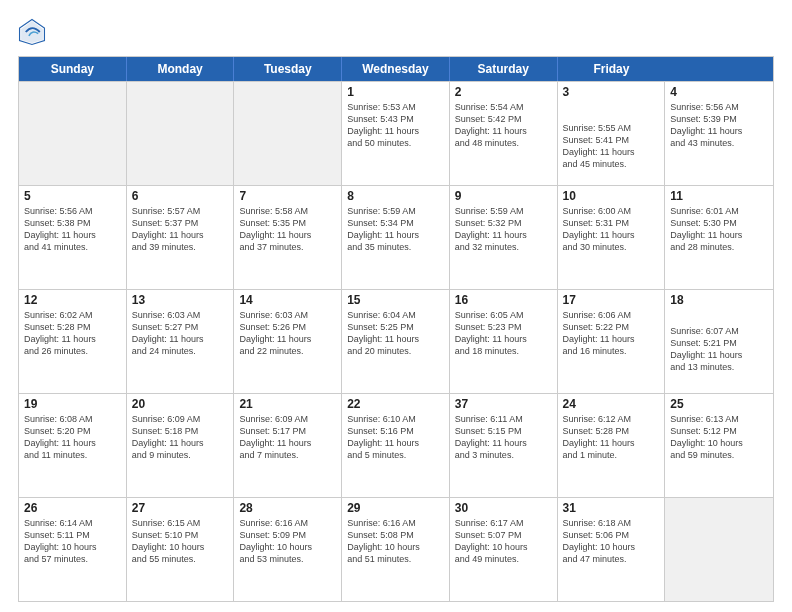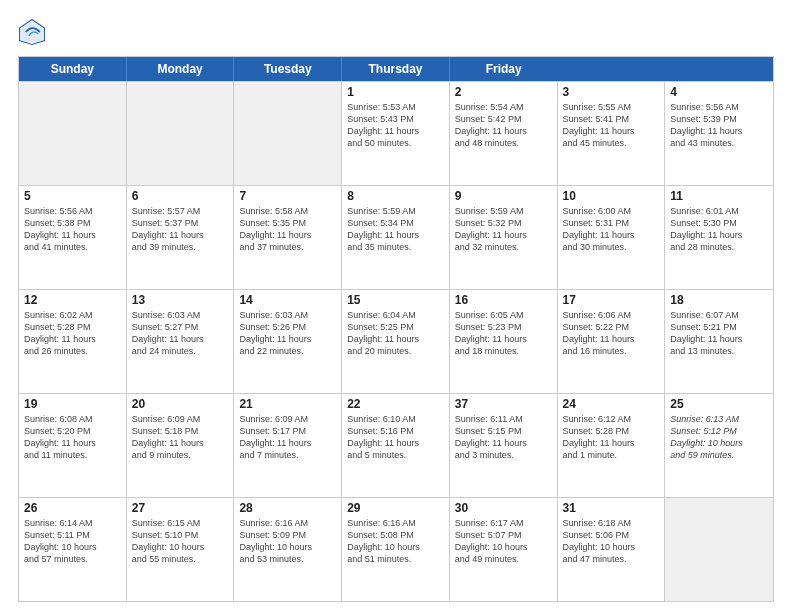--- a/index.html
+++ b/index.html
@@ -129,21 +129,22 @@
       <div class="month-title"></div>
       <div class="location"></div>
     </div>
   </div>
 
   <div class="calendar">
     <div class="cal-header">
     <div class="cal-header-cell">Sunday</div>
         <div class="cal-header-cell">Monday</div>
         <div class="cal-header-cell">Tuesday</div>
-        <div class="cal-header-cell">Thursday</div>
+        <div class="cal-header-cell">Wednesday</div>
+        <div class="cal-header-cell">Saturday</div>
         <div class="cal-header-cell">Friday</div>
       </div>
     <div class="cal-body">
     <div class="cal-row">
           <div class="cal-cell shaded"></div>
           <div class="cal-cell shaded"></div>
           <div class="cal-cell shaded"></div>
           <div class="cal-cell">
             <div class="day-num">1</div>
             <div class="day-info" style="white-space: pre-line;">Sunrise: 5:53 AM
@@ -153,21 +154,21 @@
           </div>
           <div class="cal-cell">
             <div class="day-num">2</div>
             <div class="day-info" style="white-space: pre-line;">Sunrise: 5:54 AM
 Sunset: 5:42 PM
 Daylight: 11 hours
 and 48 minutes.</div>
           </div>
           <div class="cal-cell">
             <div class="day-num">3</div>
-            <div class="day-info" style="white-space: pre-line;">Sunrise: 5:55 AM
+            <div class="day-info" style="white-space: pre-line; margin-top: 21px;">Sunrise: 5:55 AM
 Sunset: 5:41 PM
 Daylight: 11 hours
 and 45 minutes.</div>
           </div>
           <div class="cal-cell">
             <div class="day-num">4</div>
             <div class="day-info" style="white-space: pre-line;">Sunrise: 5:56 AM
 Sunset: 5:39 PM
 Daylight: 11 hours
 and 43 minutes.</div>
@@ -262,21 +263,21 @@
           </div>
           <div class="cal-cell">
             <div class="day-num">17</div>
             <div class="day-info" style="white-space: pre-line;">Sunrise: 6:06 AM
 Sunset: 5:22 PM
 Daylight: 11 hours
 and 16 minutes.</div>
           </div>
           <div class="cal-cell">
             <div class="day-num">18</div>
-            <div class="day-info" style="white-space: pre-line;">Sunrise: 6:07 AM
+            <div class="day-info" style="white-space: pre-line; margin-top: 16px;">Sunrise: 6:07 AM
 Sunset: 5:21 PM
 Daylight: 11 hours
 and 13 minutes.</div>
           </div>
         </div>
         <div class="cal-row">
           <div class="cal-cell">
             <div class="day-num">19</div>
             <div class="day-info" style="white-space: pre-line;">Sunrise: 6:08 AM
 Sunset: 5:20 PM
@@ -313,21 +314,21 @@
           </div>
           <div class="cal-cell">
             <div class="day-num">24</div>
             <div class="day-info" style="white-space: pre-line;">Sunrise: 6:12 AM
 Sunset: 5:28 PM
 Daylight: 11 hours
 and 1 minute.</div>
           </div>
           <div class="cal-cell">
             <div class="day-num">25</div>
-            <div class="day-info" style="white-space: pre-line; font-style: italic;">Sunrise: 6:13 AM
+            <div class="day-info" style="white-space: pre-line;">Sunrise: 6:13 AM
 Sunset: 5:12 PM
 Daylight: 10 hours
 and 59 minutes.</div>
           </div>
         </div>
         <div class="cal-row">
           <div class="cal-cell">
             <div class="day-num">26</div>
             <div class="day-info" style="white-space: pre-line;">Sunrise: 6:14 AM
 Sunset: 5:11 PM

